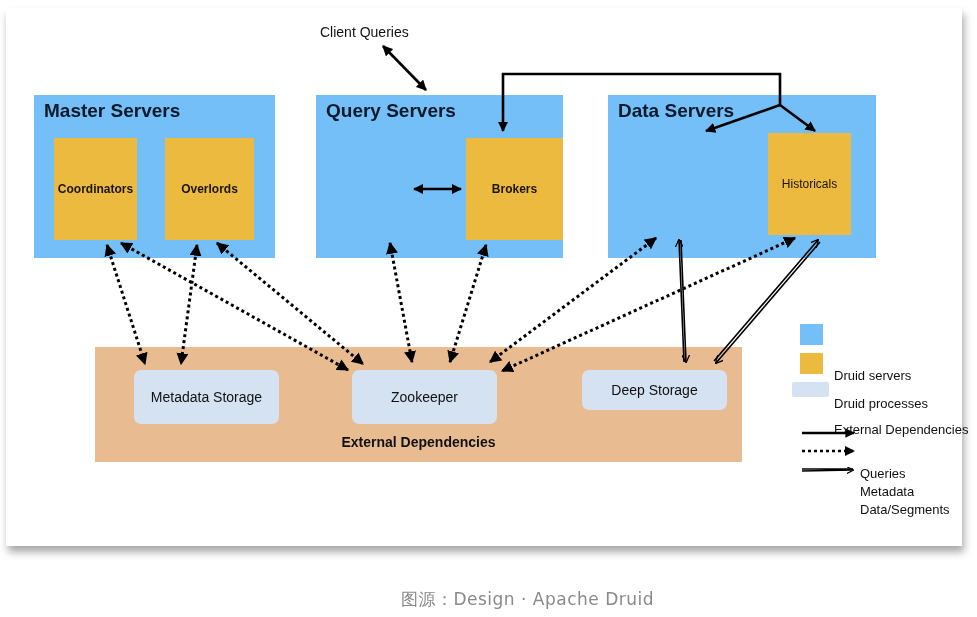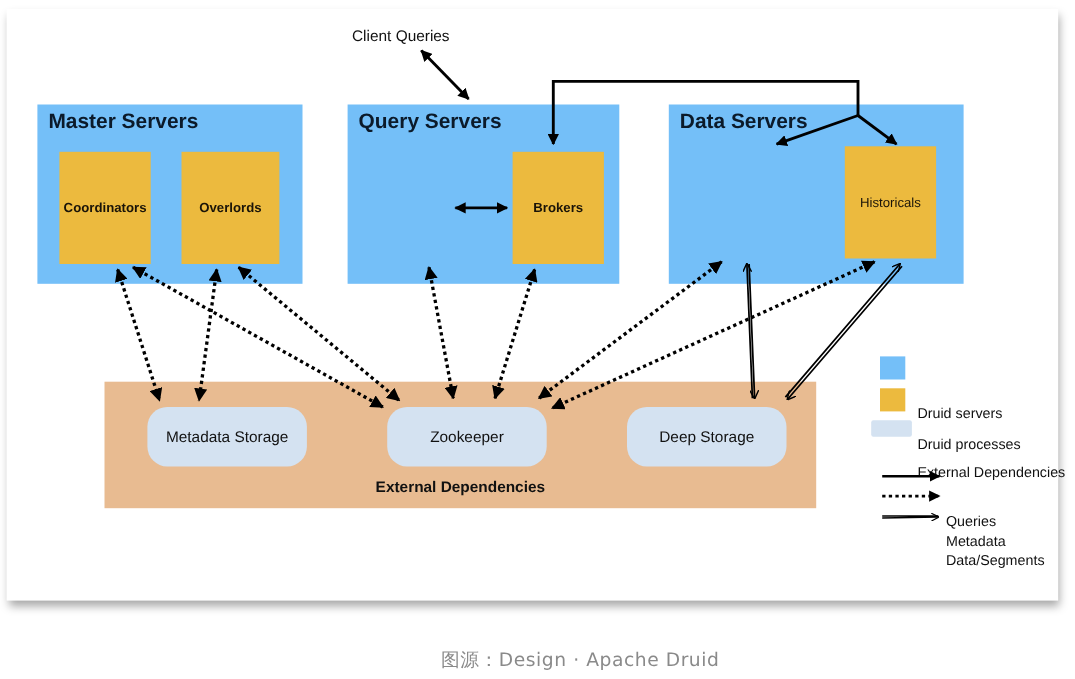--- a/index.html
+++ b/index.html
@@ -5,21 +5,21 @@
   html, body { margin:0; padding:0; background:#ffffff; }
   body { width:977px; height:617px; position:relative; overflow:hidden; font-family:"Liberation Sans", sans-serif; }
   .card { position:absolute; left:6px; top:8px; width:956px; height:538px; background:#ffffff;
           box-shadow: 2px 6px 8px rgba(0,0,0,0.35); }
   .canvas { position:absolute; left:0; top:0; width:977px; height:617px; }
   .server { position:absolute; background:#74bff8; }
   .server-title { position:absolute; left:10px; top:5px; font-weight:bold; font-size:19px; color:#0b1a2a; white-space:nowrap; }
   .proc { position:absolute; background:#ecba3e; display:flex; align-items:center; justify-content:center; text-align:center;
           font-size:12px; font-weight:bold; color:#1a1408; line-height:15px; }
   .ext { position:absolute; left:95px; top:347px; width:647px; height:115px; background:#e8bb91; }
-  .dep { position:absolute; background:#d4e2f1; border-radius:18px; display:flex; align-items:center; justify-content:center;
+  .dep { position:absolute; background:#d4e2f1; border-radius:7px; display:flex; align-items:center; justify-content:center;
          font-size:14px; color:#111; font-weight:bold;text-align:center; }
   .ext-title { position:absolute; left:0; width:647px; top:87px; text-align:center; font-size:14px; font-weight:bold; color:#111; }
   .legend-sw { position:absolute; }
   .legend-txt { position:absolute; font-size:13px; font-weight:normal; color:#111; white-space:nowrap;margin-top:38px; }
   .caption { position:absolute; left:0; width:977px; top:588px; text-align:center; font-size:17px; color:#8a8a8a;
              font-family:"DejaVu Sans", sans-serif; letter-spacing:0.5px;padding-left:39px; }
   .client { position:absolute; left:288px; top:24px; font-size:14px; color:#111; white-space:nowrap;margin-left:32px; }
   svg { position:absolute; left:0; top:0; }
 </style>
 </head>
@@ -33,31 +33,31 @@
 
   <div class="server" style="left:34px;top:95px;width:241px;height:163px;">
     <div class="server-title">Master Servers</div>
   </div>
   <div class="proc" style="left:54px;top:138px;width:83px;height:102px;">Coordinators</div>
   <div class="proc" style="left:165px;top:138px;width:89px;height:102px;">Overlords</div>
 
   <div class="server" style="left:316px;top:95px;width:247px;height:163px;">
     <div class="server-title">Query Servers</div>
   </div>
-  <div class="proc" style="left:466px;top:138px;width:83px;height:102px;">Brokers</div>
+  <div class="proc" style="left:466px;top:138px;width:97px;height:102px;">Brokers</div>
 
   <div class="server" style="left:608px;top:95px;width:268px;height:163px;">
     <div class="server-title">Data Servers</div>
   </div>
   <div class="proc" style="left:768px;top:133px;width:83px;height:102px;font-weight:normal;">Historicals</div>
 
   <div class="ext">
     <div class="dep" style="left:39px;top:23px;width:145px;height:54px;font-weight:normal;">Metadata Storage</div>
     <div class="dep" style="left:257px;top:23px;width:145px;height:54px;font-weight:normal;">Zookeeper</div>
-    <div class="dep" style="left:475px;top:23px;width:145px;height:54px;font-weight:normal;">Deep Storage</div>
+    <div class="dep" style="left:487px;top:23px;width:145px;height:40px;font-weight:normal;">Deep Storage</div>
     <div class="ext-title">External Dependencies</div>
   </div>
 
   <div class="legend-sw" style="left:800px;top:324px;width:23px;height:21px;background:#74bff8;"></div>
   <div class="legend-txt" style="left:834px;top:330px;">Druid servers</div>
   <div class="legend-sw" style="left:800px;top:353px;width:23px;height:21px;background:#ecba3e;"></div>
   <div class="legend-txt" style="left:834px;top:358px;">Druid processes</div>
   <div class="legend-sw" style="left:792px;top:382px;width:37px;height:15px;background:#d4e2f1;border-radius:2px;"></div>
   <div class="legend-txt" style="left:834px;top:384px;">External Dependencies</div>
   <div class="legend-txt" style="left:860px;top:428px;">Queries</div>

